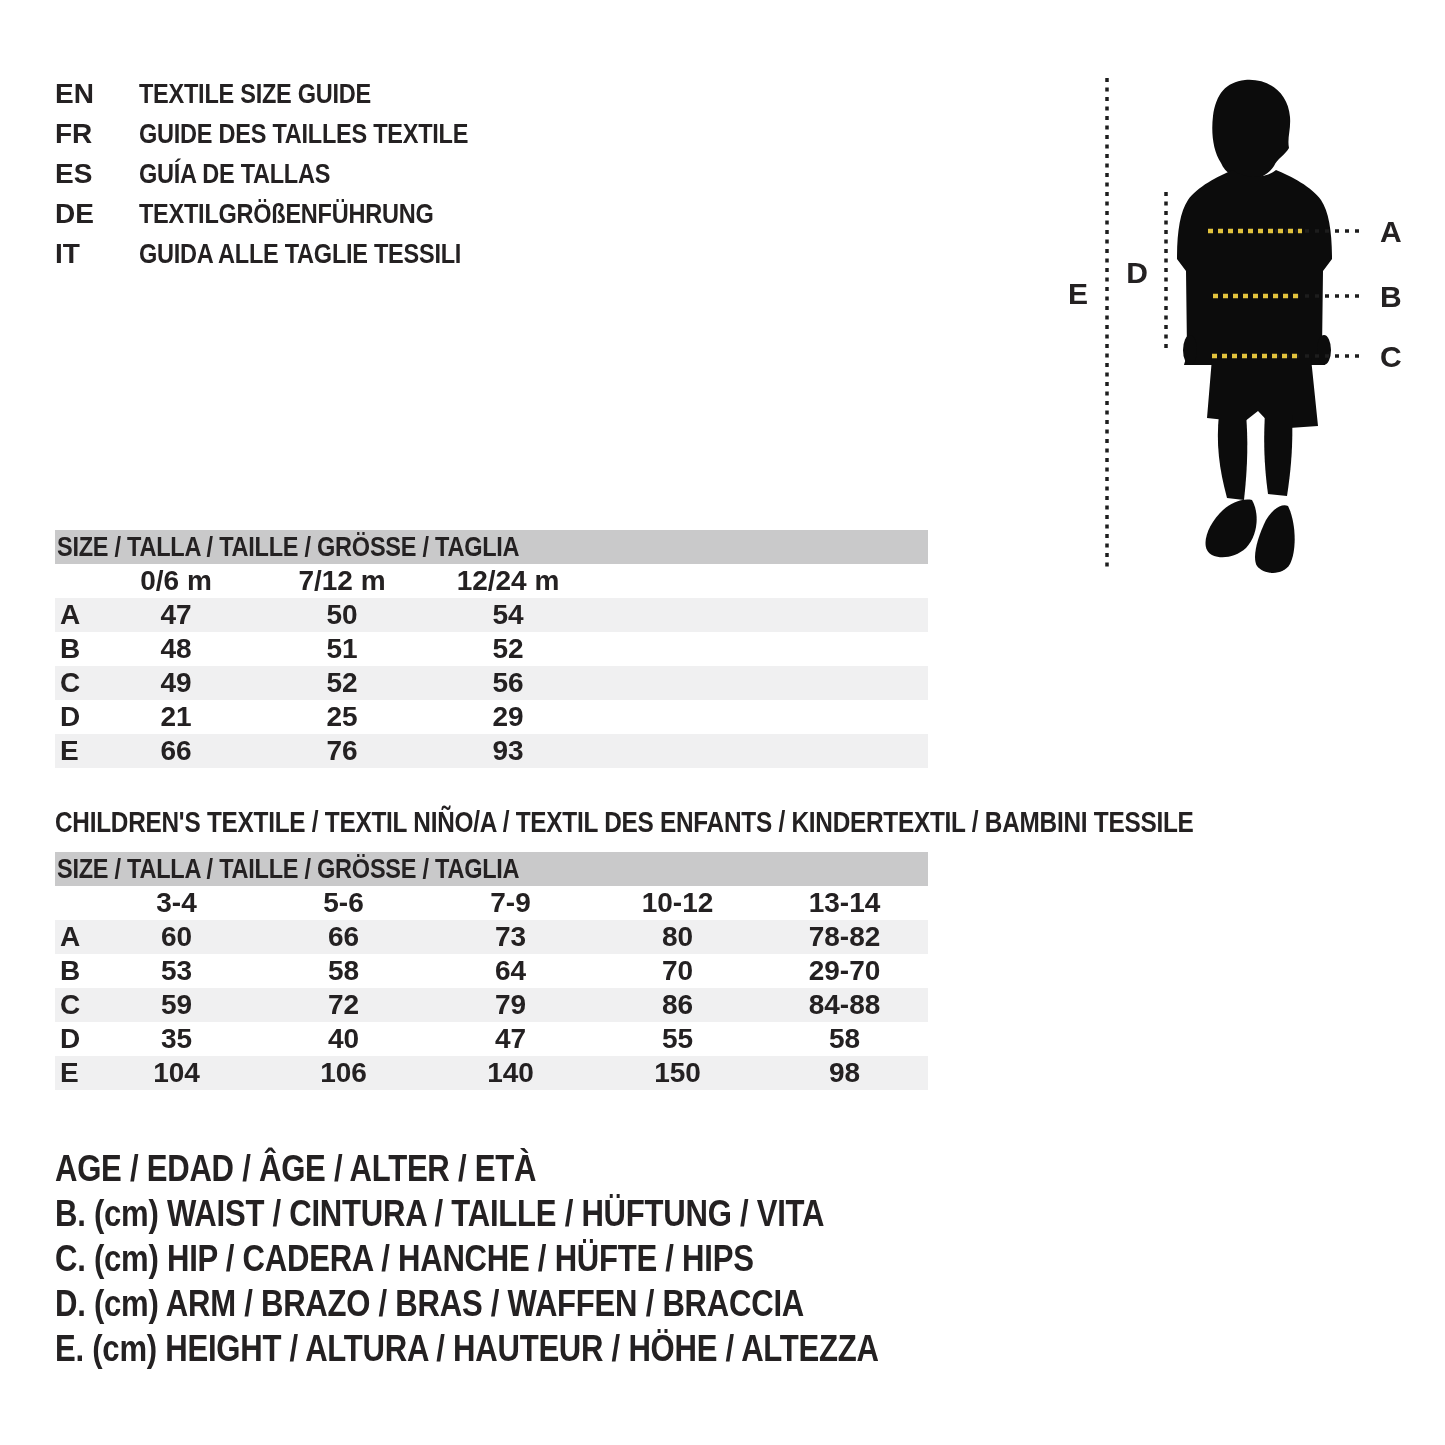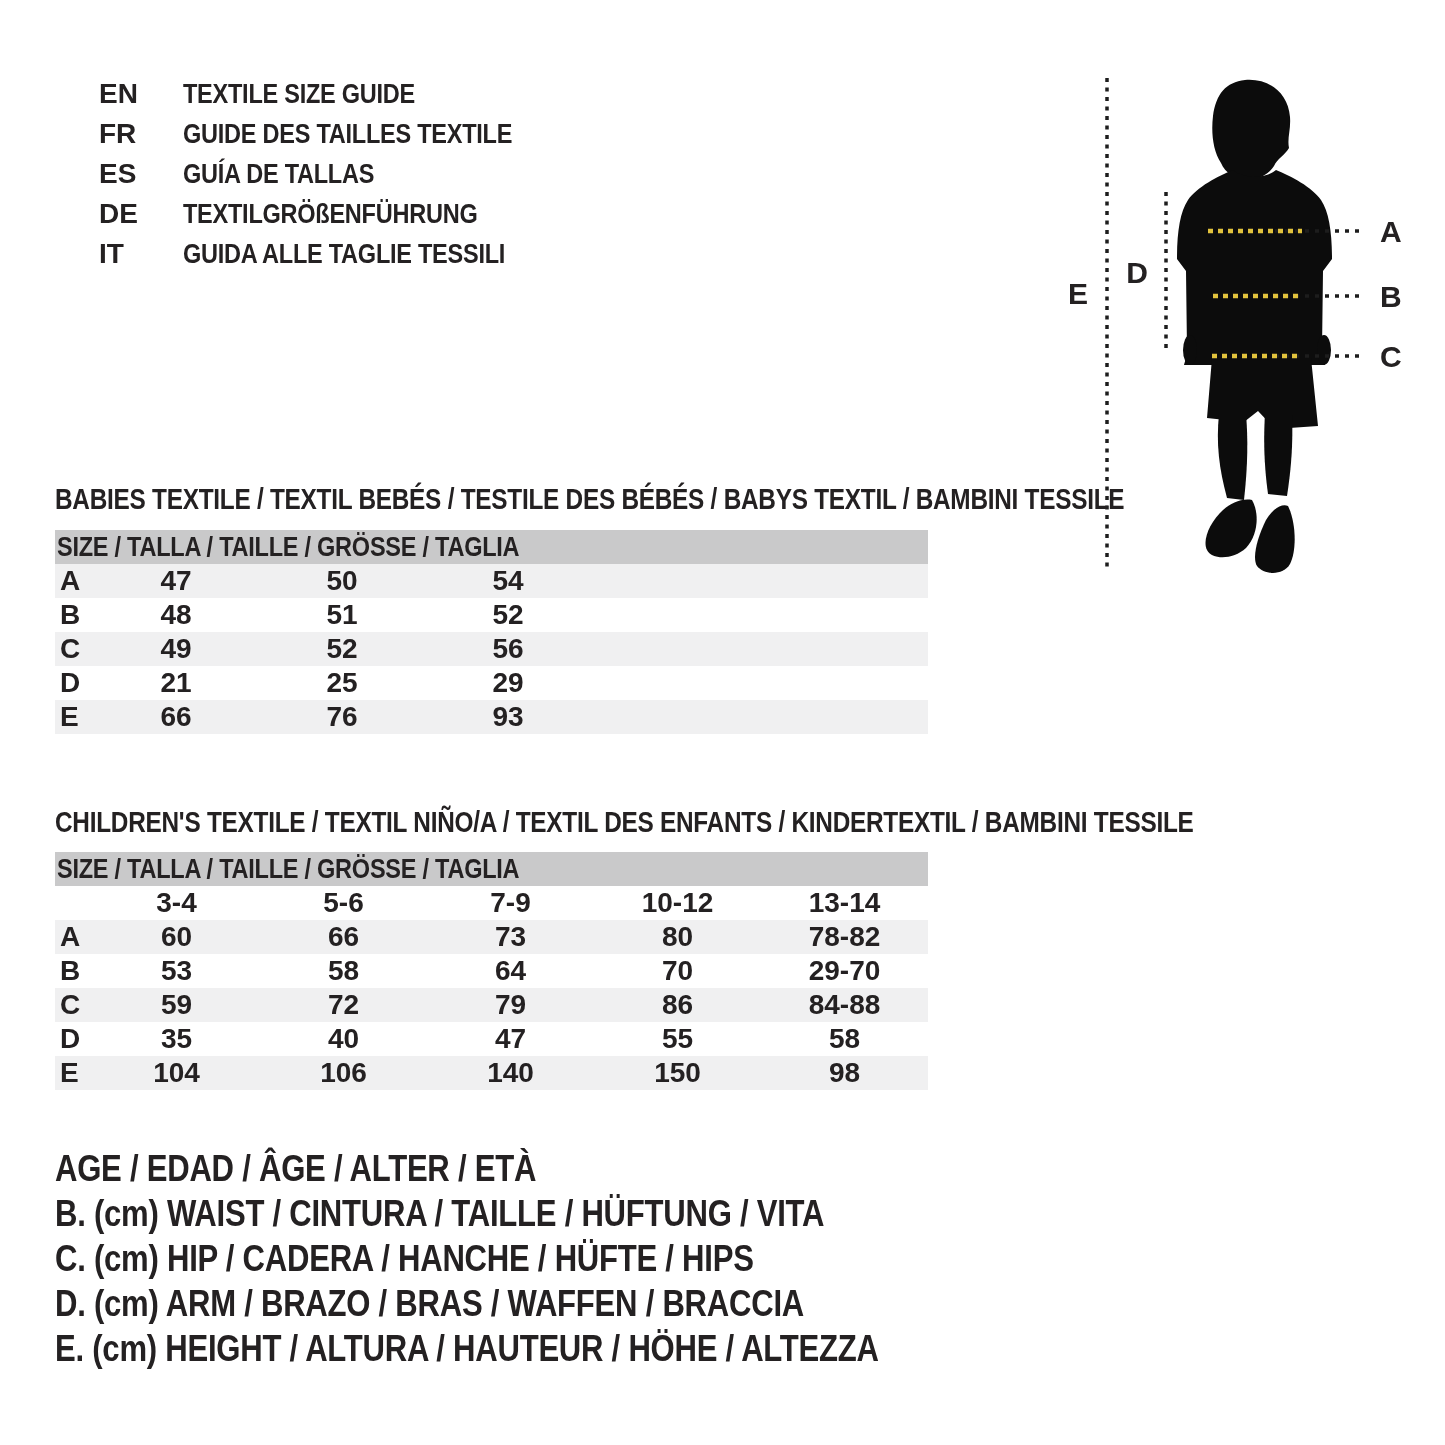--- a/index.html
+++ b/index.html
@@ -5,21 +5,21 @@
   html,body{margin:0;padding:0;background:#ffffff;}
   .page{
     position:relative;width:1445px;height:1445px;background:#ffffff;overflow:hidden;
     font-family:"Liberation Sans",sans-serif;color:#242122;
     -webkit-font-smoothing:antialiased;
   }
   .cond{display:inline-block;transform:scaleX(0.84);transform-origin:0 50%;white-space:nowrap;letter-spacing:-0.3px;}
 
   
   .langs{position:absolute;left:55px;top:74px;}
-  .lang-line{display:flex;height:40px;line-height:40px;font-size:28px;font-weight:bold;margin-left:44px;}
+  .lang-line{display:flex;height:40px;line-height:40px;font-size:28px;font-weight:bold;}
   .lang-code{width:84px;}
 
   
   .sec-heading{position:absolute;left:55px;height:34px;line-height:34px;font-size:29px;font-weight:bold;}
   .h-babies{top:482px;}
   .h-children{top:805px;}
 
   
   .sizetable{position:absolute;left:55px;width:873px;font-size:28px;font-weight:bold;}
   .t-babies{top:530px;}
@@ -116,27 +116,30 @@
     <line x1="173" y1="236" x2="258" y2="236" stroke="#e2c33d" stroke-width="4.5" stroke-dasharray="5 5"></line>
     <line x1="172" y1="296" x2="262" y2="296" stroke="#e2c33d" stroke-width="4.5" stroke-dasharray="5 5"></line>
 
     <text class="fig-label" x="340" y="182"><tspan>A</tspan></text>
     <text class="fig-label" x="340" y="247"><tspan>B</tspan></text>
     <text class="fig-label" x="340" y="307"><tspan>C</tspan></text>
     <text class="fig-label" x="97" y="223" text-anchor="middle"><tspan>D</tspan></text>
     <text class="fig-label" x="38" y="244" text-anchor="middle"><tspan>E</tspan></text>
   </svg>
 
-  <div class="sec-heading h-babies">
-    <span class="cond">BABIES TEXTILE / TEXTIL BEBÉS / TESTILE DES BÉBÉS / BABYS TEXTIL / BAMBINI TESSILE</span>
-  </div>
 
   <div class="sizetable t-babies">
     <div class="bar">
       <span class="cond">SIZE / TALLA / TAILLE / GRÖSSE / TAGLIA</span>
+    </div>
+    <div class="trow">
+      <div class="c0"></div>
+      <div class="cb">0/6 m</div>
+      <div class="cb">7/12 m</div>
+      <div class="cb">12/24 m</div>
     </div>
     <div class="trow stripe">
       <div class="c0">A</div>
       <div class="cb">47</div>
       <div class="cb">50</div>
       <div class="cb">54</div>
     </div>
     <div class="trow">
       <div class="c0">B</div>
       <div class="cb">48</div>

